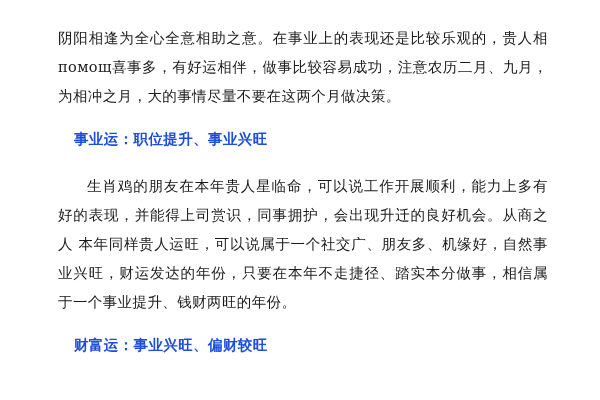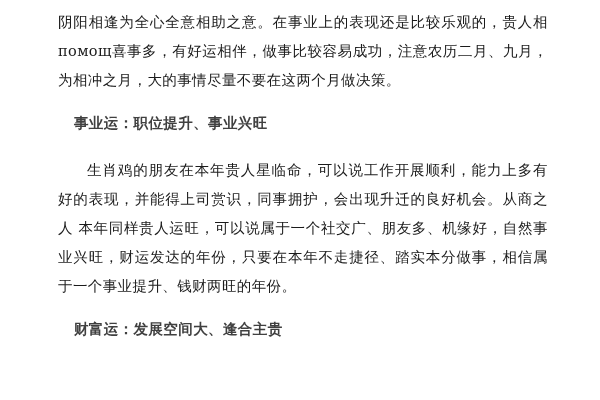--- a/index.html
+++ b/index.html
@@ -11,40 +11,40 @@
     height: 400px;
     background: #ffffff;
     font-family: "DejaVu Serif", "Liberation Serif", serif;
     overflow: hidden;
   }
   .page {
     position: relative;
     width: 600px;
     height: 391px;
     box-sizing: border-box;
-    padding: 8px 52px 0 58px;
+    padding: 24px 52px 0 58px;
     background: #ffffff;
   }
   .para {
     font-size: 14.5px;
     line-height: 29px;
     color: #1b1b1b;
     text-align: justify;
     text-justify: inter-ideograph;
     letter-spacing: 0.4px;
     margin: 0;
   }
   .para.indent {
     text-indent: 2em;
     margin-top: 18px;
   }
   .heading {
     font-size: 14.5px;
     line-height: 29px;
-    color: #404040;
+    color: #1d4ed8;
     font-weight: bold;
     letter-spacing: 0.4px;
     margin: 0;
     text-indent: 1.1em;
     font-family: "DejaVu Sans", "Liberation Sans", sans-serif;
   }
   .gap-before {
     margin-top: 14px;
   }
   .gap-before-small {
@@ -59,16 +59,16 @@
 <body>
 
 <div class="page">
 
   <p class="para">阴阳相逢为全心全意相助之意。在事业上的表现还是比较乐观的，贵人相помощ喜事多，有好运相伴，做事比较容易成功，注意农历二月、九月，为相冲之月，大的事情尽量不要在这两个月做决策。</p>
 
   <p class="heading gap-before">事业运：职位提升、事业兴旺</p>
 
   <p class="para indent gap-before-small">生肖鸡的朋友在本年贵人星临命，可以说工作开展顺利，能力上多有好的表现，并能得上司赏识，同事拥护，会出现升迁的良好机会。从商之人 本年同样贵人运旺，可以说属于一个社交广、朋友多、机缘好，自然事业兴旺，财运发达的年份，只要在本年不走捷径、踏实本分做事，相信属于一个事业提升、钱财两旺的年份。</p>
 
-  <p class="heading gap-before">财富运：发展空间大、逢合主贵</p>
+  <p class="heading gap-before">财富运：事业兴旺、偏财较旺</p>
 
 
 </div>
 
 </body></html>

